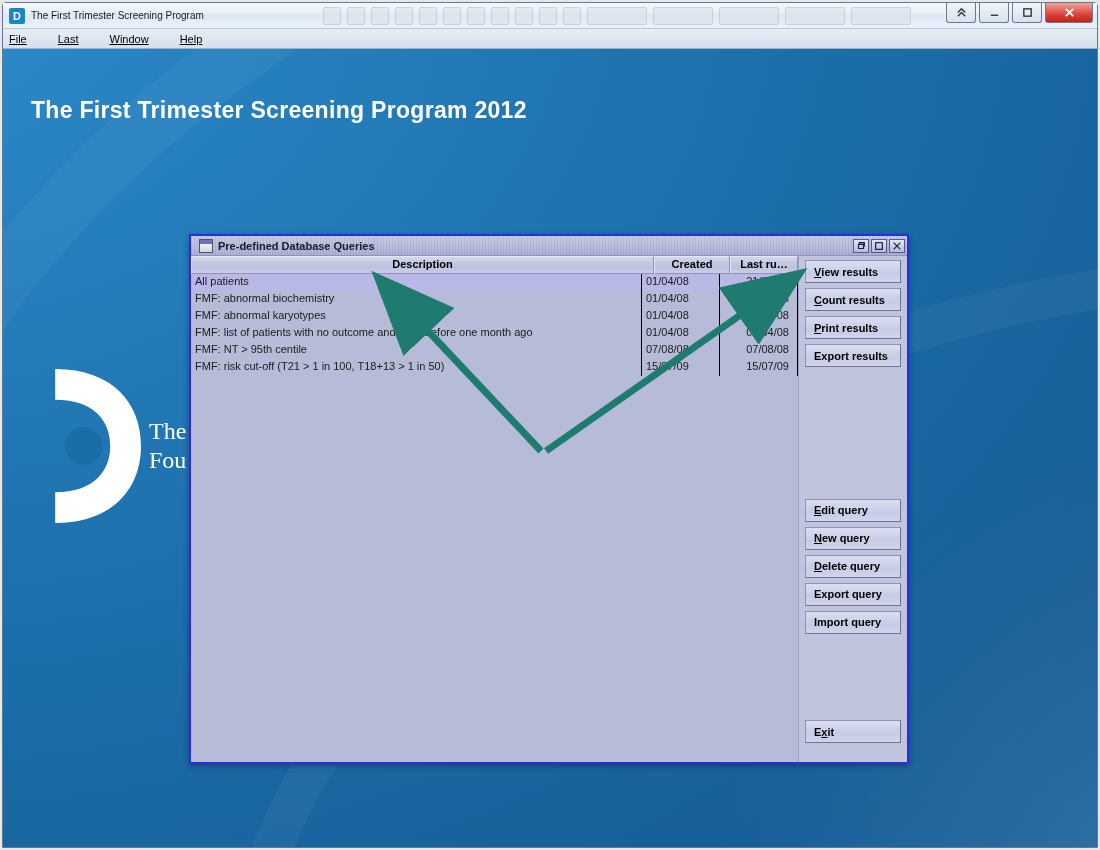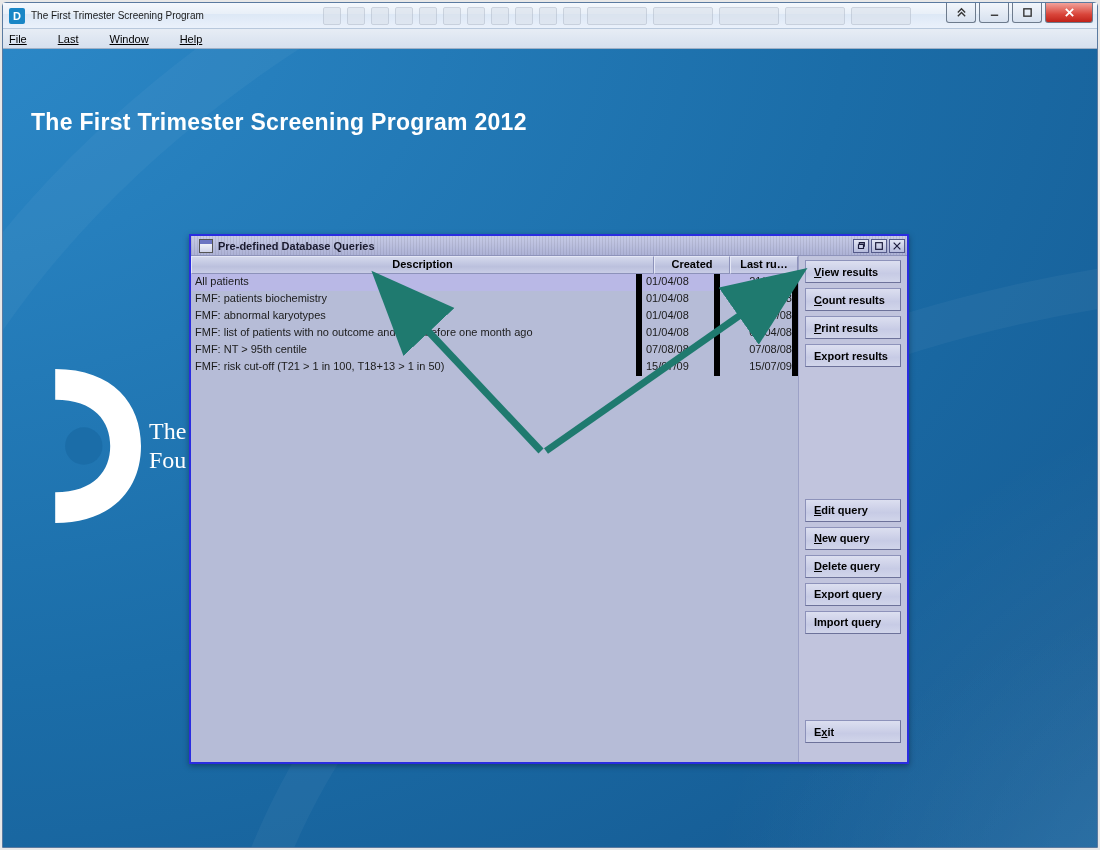--- a/index.html
+++ b/index.html
@@ -98,21 +98,21 @@
     border: 40px solid rgba(255,255,255,0.04);
     border-radius: 50%;
   }
   .client-area::before { width: 2200px; height: 1600px; left: 200px; top: 200px; }
   .client-area::after  { width: 2600px; height: 1900px; left: -200px; top: -300px; border-width: 60px; }
 
   .page-title {
     color: #fff;
     font-size: 23px;
     font-weight: bold;
-    position:absolute; left: 28px; top: 60px;
+    position:absolute; left: 28px; top: 48px;
     letter-spacing: 0.3px;
     font-family: Verdana, Arial, sans-serif;
   }
 
   .logo-block {
     position:absolute; left: 28px; top: 320px;
     display:flex; align-items:center; gap: 8px;
     color:#fff;
   }
   .logo-mark {
@@ -196,22 +196,22 @@
   .col-created { width: 76px; flex: none; }
   .col-lastrun { width: 68px; flex: none; }
 
   .row {
     display: flex;
     height: 17px;
     font-size: 11px;
     color:#1b1b1b;
   }
   .row > div {
-    padding: 1px 0 0 4px;
-    border-right: 6px solid #000000;
+    padding: 1px 8px 0 4px;
+    border-right: 1px solid #000000;
     white-space: nowrap; overflow:hidden;
   }
   .row .c-desc   { flex:1; }
   .row .c-created{ width:78px; flex:none; }
   .row .c-lastrun{ width:78px; flex:none;text-align:right; }
   .row.selected { background: #b9b8e6; }
 
   
   .button-pane {
     width: 108px;
@@ -347,21 +347,21 @@
             <div class="ch col-created">Created</div>
             <div class="ch col-lastrun">Last ru…</div>
           </div>
           <div id="rows-container">
               <div class="row selected">
                 <div class="c-desc">All patients</div>
                 <div class="c-created">01/04/08</div>
                 <div class="c-lastrun">21/05/15</div>
               </div>
               <div class="row">
-                <div class="c-desc">FMF: patients biochemistry</div>
+                <div class="c-desc">FMF: abnormal biochemistry</div>
                 <div class="c-created">01/04/08</div>
                 <div class="c-lastrun">01/04/08</div>
               </div>
               <div class="row">
                 <div class="c-desc">FMF: abnormal karyotypes</div>
                 <div class="c-created">01/04/08</div>
                 <div class="c-lastrun">01/04/08</div>
               </div>
               <div class="row">
                 <div class="c-desc">FMF: list of patients with no outcome and EDD  before one month ago</div>

